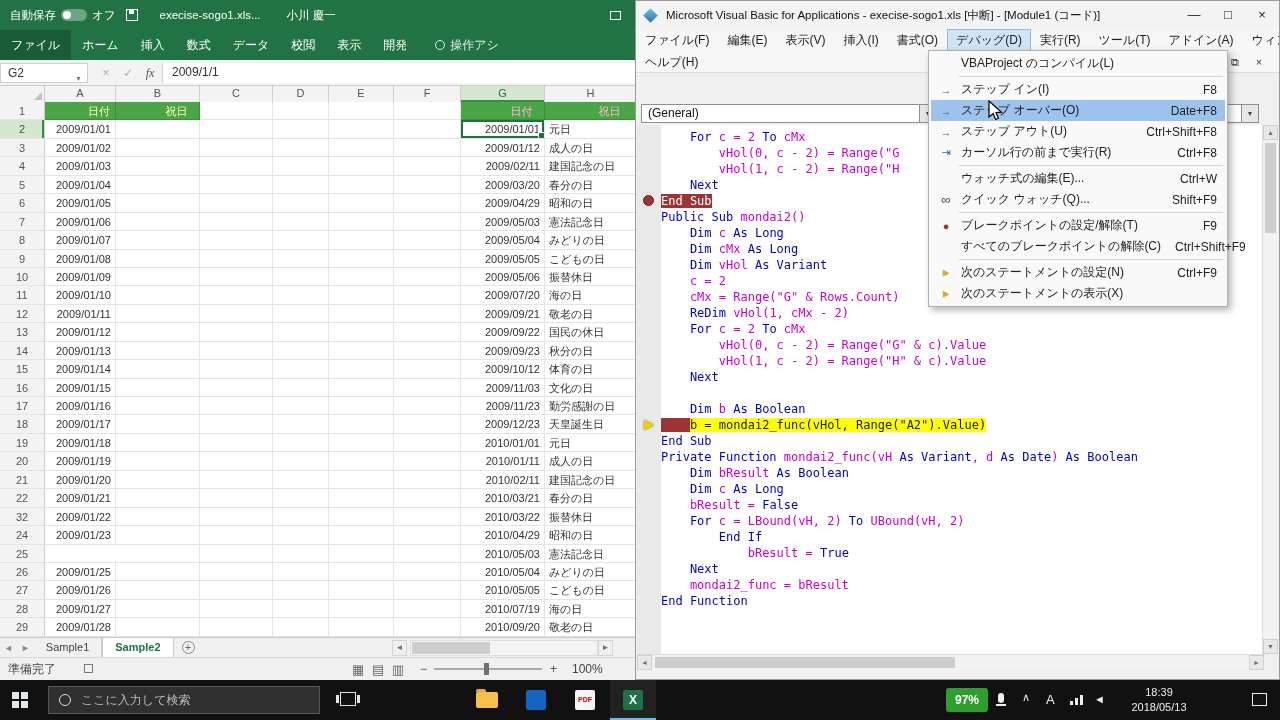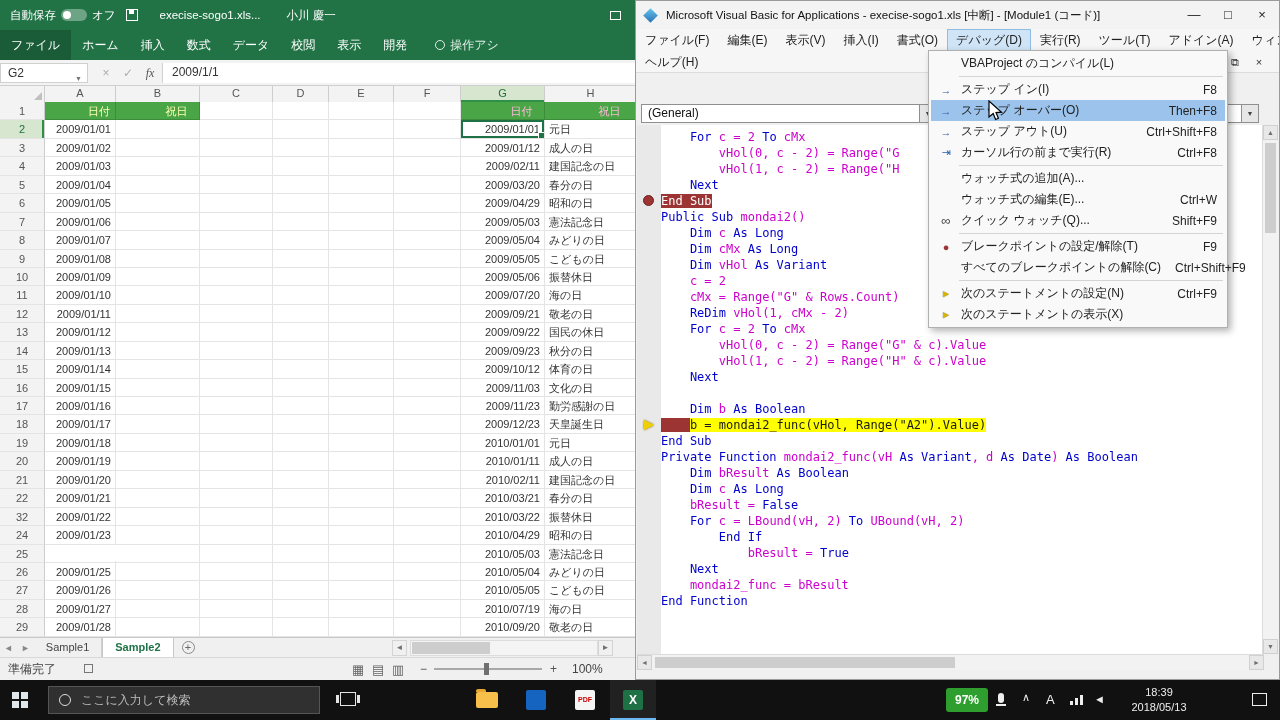--- a/index.html
+++ b/index.html
@@ -627,37 +627,33 @@
       </div>
       <div class="dm-sep" data-name="menu-separator"></div>
       <div class="dm-item" data-name="menu-item-step-into">
         <span class="dm-ic" data-name="step-into-icon">→</span>
         <span class="dm-label" data-name="menu-item-label">ステップ イン(I)</span>
         <span class="dm-sc" data-name="menu-item-shortcut">F8</span>
       </div>
       <div class="dm-item hl" data-name="menu-item-step-over">
         <span class="dm-ic" data-name="step-over-icon">→</span>
         <span class="dm-label" data-name="menu-item-label">ステップ オーバー(O)</span>
-        <span class="dm-sc" data-name="menu-item-shortcut">Then+F8</span>
+        <span class="dm-sc" data-name="menu-item-shortcut">Date+F8</span>
       </div>
       <div class="dm-item" data-name="menu-item-step-out">
         <span class="dm-ic" data-name="step-out-icon">→</span>
         <span class="dm-label" data-name="menu-item-label">ステップ アウト(U)</span>
         <span class="dm-sc" data-name="menu-item-shortcut">Ctrl+Shift+F8</span>
       </div>
       <div class="dm-item" data-name="menu-item-run-to-cursor">
         <span class="dm-ic" data-name="run-to-cursor-icon">⇥</span>
         <span class="dm-label" data-name="menu-item-label">カーソル行の前まで実行(R)</span>
         <span class="dm-sc" data-name="menu-item-shortcut">Ctrl+F8</span>
       </div>
       <div class="dm-sep" data-name="menu-separator"></div>
-      <div class="dm-item" data-name="menu-item-add-watch">
-        <span class="dm-label" data-name="menu-item-label">ウォッチ式の追加(A)...</span>
-        <span class="dm-sc" data-name="menu-item-shortcut"></span>
-      </div>
       <div class="dm-item" data-name="menu-item-edit-watch">
         <span class="dm-label" data-name="menu-item-label">ウォッチ式の編集(E)...</span>
         <span class="dm-sc" data-name="menu-item-shortcut">Ctrl+W</span>
       </div>
       <div class="dm-item" data-name="menu-item-quick-watch">
         <span class="dm-ic" data-name="quick-watch-icon">∞</span>
         <span class="dm-label" data-name="menu-item-label">クイック ウォッチ(Q)...</span>
         <span class="dm-sc" data-name="menu-item-shortcut">Shift+F9</span>
       </div>
       <div class="dm-sep" data-name="menu-separator"></div>

